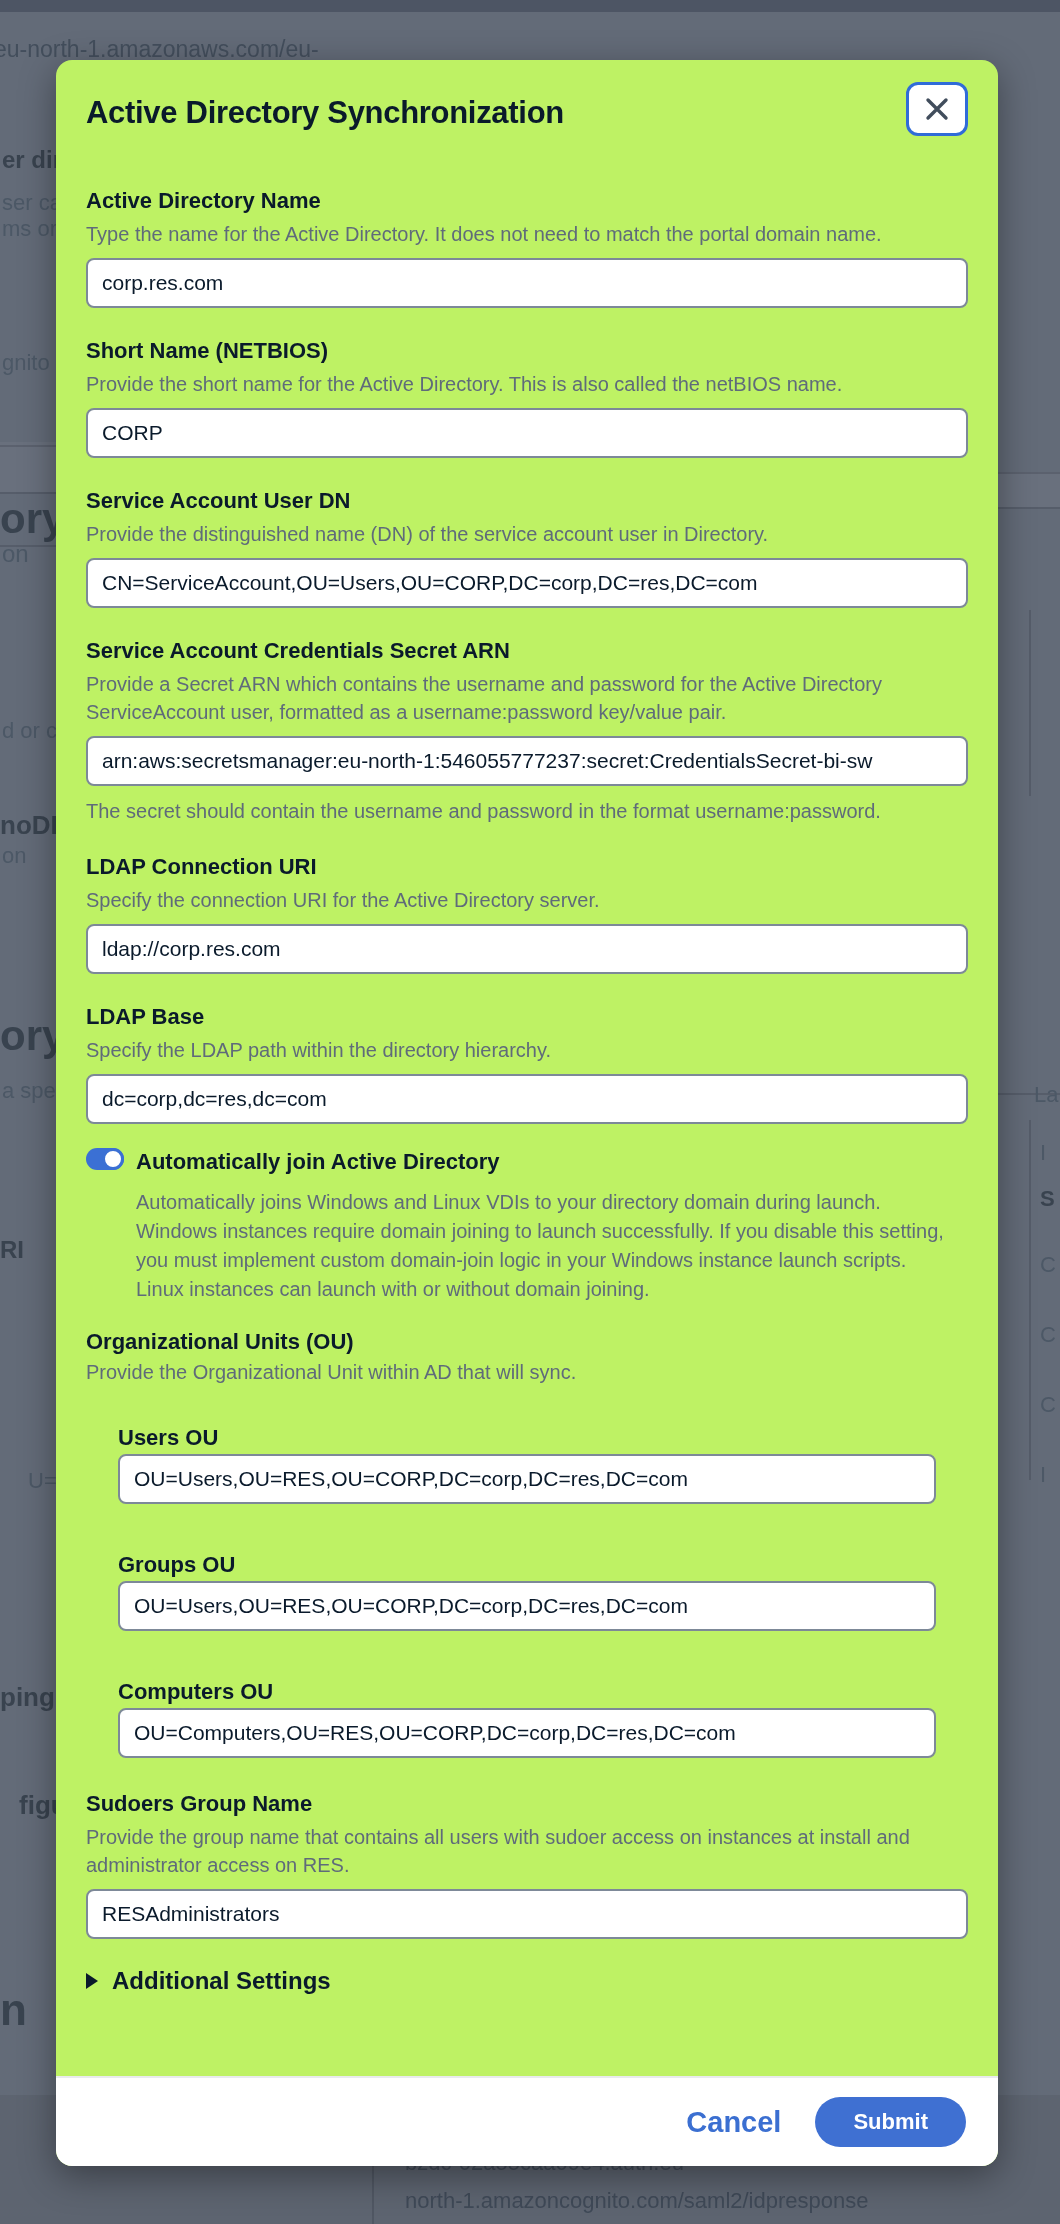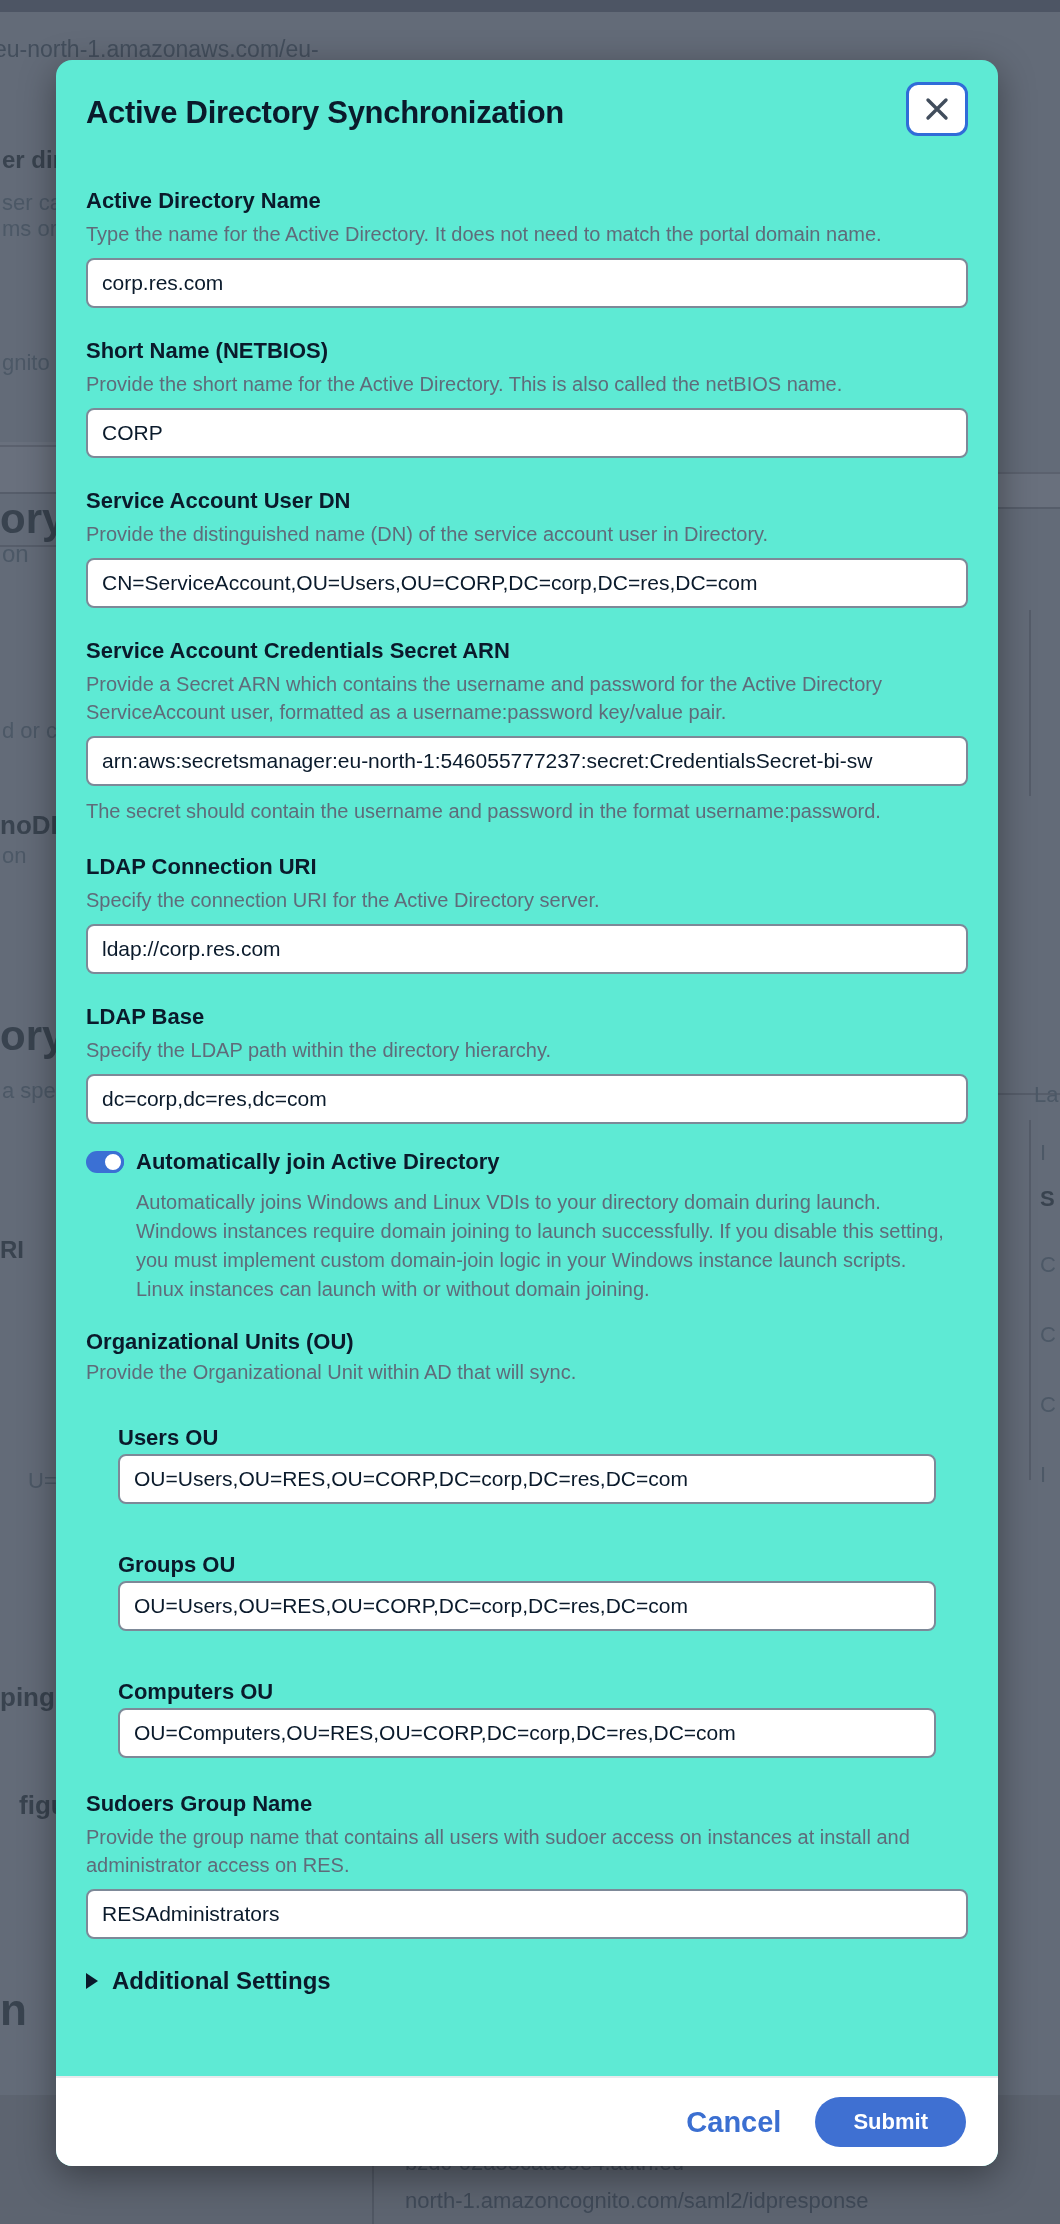--- a/index.html
+++ b/index.html
@@ -17,21 +17,21 @@
   .bg-url-top { position:absolute; left:-6px; top:36px; font-size:23px; color:#434e5c; white-space:nowrap; }
   .bg-url-bottom { position:absolute; left:405px; font-size:22px; color:#3f4957; white-space:nowrap; }
   .frag { position:absolute; color:#4c5866; white-space:nowrap; }
   .frag.bold { font-weight:bold; color:#39434f; }
   .bg-line { position:absolute; background:rgba(25,33,46,0.18); }
   .bg-band { position:absolute; background:rgba(255,255,255,0.04); }
 
   
   .modal {
     position:absolute; left:56px; top:60px; width:942px; height:2106px;
-    background:#5eead4; border-radius:16px; z-index:10;
+    background:#bef264; border-radius:16px; z-index:10;
     box-shadow:0 10px 36px rgba(0,0,0,0.38);
   }
   .modal-header { padding:22px 30px 0 30px; display:flex; justify-content:space-between; align-items:flex-start; }
   .modal-title { font-size:31px; font-weight:bold; color:#0a1a2b; padding-top:13px; letter-spacing:-0.3px; }
   .close-btn {
     width:62px; height:54px; background:#fff; border:3px solid #306cd8; border-radius:12px;
     display:flex; align-items:center; justify-content:center; cursor:pointer; flex:none;
   }
 
   .modal-body { position:absolute; top:127px; left:0; right:0; bottom:90px; padding:0 30px; overflow:hidden; }
@@ -40,21 +40,21 @@
   .field-label { font-size:22px; font-weight:bold; color:#0a1a2b; line-height:28px; margin-bottom:5px; }
   .field-desc { font-size:20px; color:#5f6b7a; line-height:28px; margin-bottom:10px; max-width:856px; white-space:pre-line; }
   .text-input {
     display:block; width:100%; height:50px; border:2px solid #7d8998; border-radius:8px;
     padding:4px 14px; font-size:21px; color:#0a1a2b; background:#fff; font-family:inherit; outline:none;
   }
   .constraint { font-size:20px; color:#5f6b7a; line-height:26px; margin-top:12px; }
 
   
   .toggle-block { margin-top:24px; }
-  .toggle-row { display:flex; align-items:center; }
+  .toggle-row { display:flex; }
   .toggle {
     width:38px; height:22px; border-radius:11px; background:#3b70d4; position:relative;
     margin-right:12px; flex:none; cursor:pointer;
   }
   .toggle-knob {
     position:absolute; right:0px; top:0px; width:22px; height:22px; border-radius:50%;
     background:#fff; border:3px solid #3b70d4;
   }
   .toggle-label { font-size:22px; font-weight:bold; color:#0a1a2b; line-height:28px; }
   .toggle-desc { margin-left:50px; margin-top:12px; font-size:20px; color:#5f6b7a; line-height:29px; max-width:824px; white-space:pre-line; }

